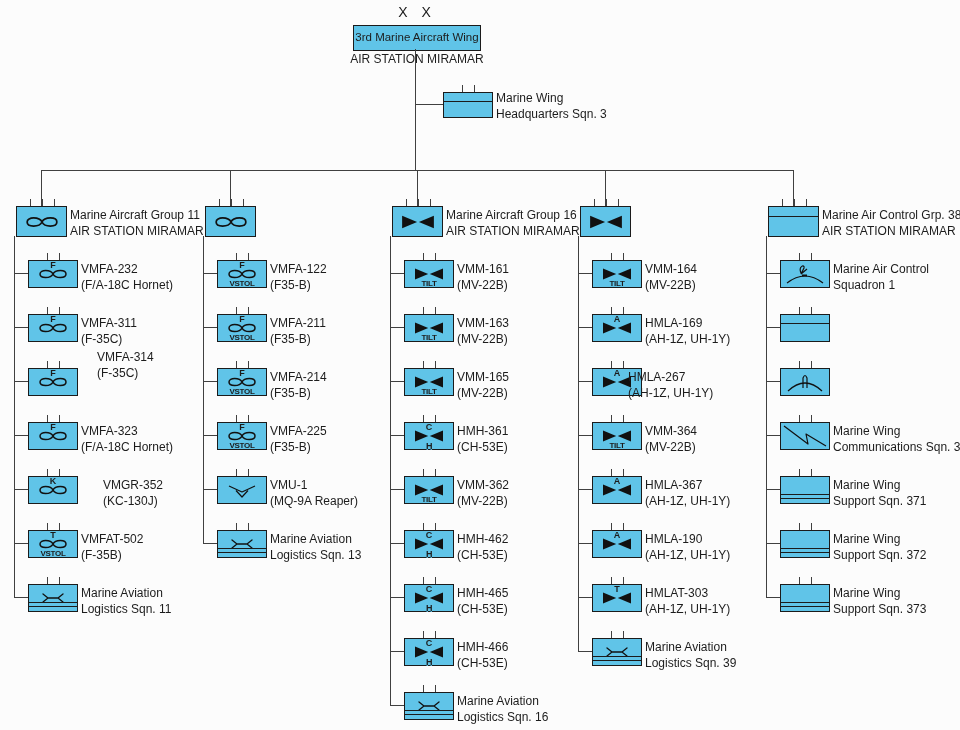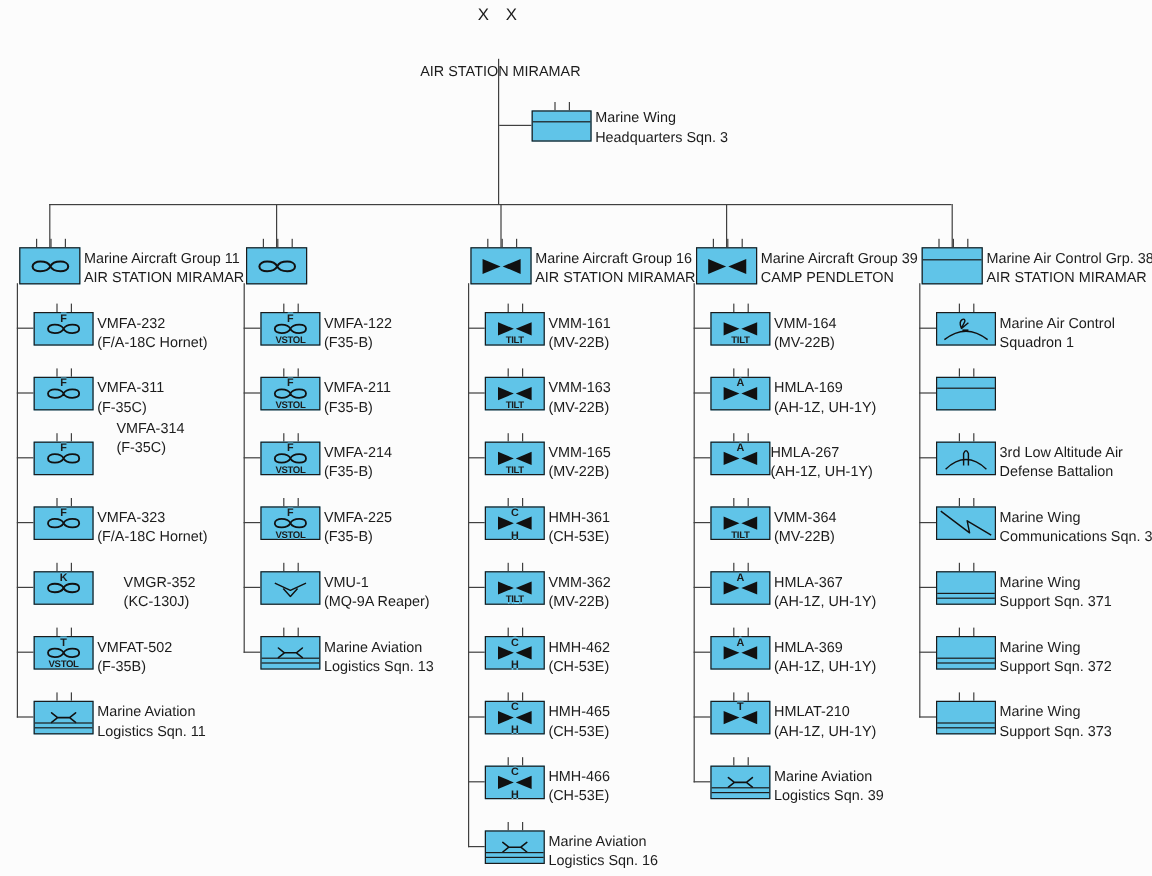--- a/index.html
+++ b/index.html
@@ -37,20 +37,23 @@
   .lt{top:-1px; font-size:9px;}
   .lb{bottom:-1px; font-size:8px; letter-spacing:-0.3px;}
   .lb.one{font-size:9px; bottom:-2px;}
   .inbox-line{position:absolute; left:0; right:0; height:1px; background:var(--border);}
 </style>
 </head>
 <body>
 
 <div class="canvas" id="chart">
   <div class="echelon">X X</div>
+  <div class="wing-box">
+    <span>3rd Marine Aircraft Wing</span>
+  </div>
   <div class="wing-station">AIR STATION MIRAMAR</div>
 <div class="vline" style="left: 415px; top: 49px; width: 1px; height: 121px;"></div>
     <div class="hline" style="left: 416px; top: 104px; width: 27px; height: 1px;"></div>
     <div class="hline" style="left: 41px; top: 170px; width: 752px; height: 1px;"></div>
     <div class="tick" style="left: 462px; top: 85px;"></div>
     <div class="tick" style="left: 474px; top: 85px;"></div>
     <div class="box" style="left: 443px; top: 92px; width: 50px; height: 26px;">
       <div class="inbox-line" style="top: 32%;"></div>
     </div>
     <div class="label" style="left: 496px; top: 90px;">
@@ -404,24 +407,20 @@
     <div class="vline" style="left: 605px; top: 170px; width: 1px; height: 36px;"></div>
     <div class="tick" style="left: 594px; top: 199px;"></div>
     <div class="tick" style="left: 606px; top: 199px;"></div>
     <div class="tick" style="left: 618px; top: 199px;"></div>
     <div class="box" style="left: 580px; top: 206px; width: 51px; height: 31px;">
       <div class="icon"><svg width="34" height="14" viewBox="0 0 30 12">
           <path d="M1,0.5 L14.2,6 L1,11.5 Z" fill="#111"></path>
           <path d="M29,0.5 L15.8,6 L29,11.5 Z" fill="#111"></path>
         </svg></div>
     </div>
-    <div class="label" style="left: 634px; top: 207px;">
-      <span>Marine Aircraft Group 39</span>
-      <span>CAMP PENDLETON</span>
-    </div>
     <div class="vline" style="left: 578px; top: 236px; width: 1px; height: 416px;"></div>
     <div class="hline" style="left: 578px; top: 273px; width: 14px; height: 1px;"></div>
     <div class="tick" style="left: 611px; top: 253px;"></div>
     <div class="tick" style="left: 623px; top: 253px;"></div>
     <div class="box" style="left: 592px; top: 260px; width: 50px; height: 28px;">
       <div class="icon"><svg width="30" height="12" viewBox="0 0 30 12">
           <path d="M1,0.5 L14.2,6 L1,11.5 Z" fill="#111"></path>
           <path d="M29,0.5 L15.8,6 L29,11.5 Z" fill="#111"></path>
         </svg></div>
       <div class="lb">TILT</div>
@@ -447,21 +446,21 @@
     <div class="hline" style="left: 578px; top: 381px; width: 14px; height: 1px;"></div>
     <div class="tick" style="left: 611px; top: 361px;"></div>
     <div class="tick" style="left: 623px; top: 361px;"></div>
     <div class="box" style="left: 592px; top: 368px; width: 50px; height: 28px;">
       <div class="icon"><svg width="30" height="12" viewBox="0 0 30 12">
           <path d="M1,0.5 L14.2,6 L1,11.5 Z" fill="#111"></path>
           <path d="M29,0.5 L15.8,6 L29,11.5 Z" fill="#111"></path>
         </svg></div>
       <div class="lt">A</div>
     </div>
-    <div class="label" style="left: 642px; top: 369px;">
+    <div class="label" style="left: 628px; top: 369px;">
       <span>HMLA-267</span>
       <span>(AH-1Z, UH-1Y)</span>
     </div>
     <div class="hline" style="left: 578px; top: 435px; width: 14px; height: 1px;"></div>
     <div class="tick" style="left: 611px; top: 415px;"></div>
     <div class="tick" style="left: 623px; top: 415px;"></div>
     <div class="box" style="left: 592px; top: 422px; width: 50px; height: 28px;">
       <div class="icon"><svg width="30" height="12" viewBox="0 0 30 12">
           <path d="M1,0.5 L14.2,6 L1,11.5 Z" fill="#111"></path>
           <path d="M29,0.5 L15.8,6 L29,11.5 Z" fill="#111"></path>
@@ -490,35 +489,35 @@
     <div class="tick" style="left: 611px; top: 523px;"></div>
     <div class="tick" style="left: 623px; top: 523px;"></div>
     <div class="box" style="left: 592px; top: 530px; width: 50px; height: 28px;">
       <div class="icon"><svg width="30" height="12" viewBox="0 0 30 12">
           <path d="M1,0.5 L14.2,6 L1,11.5 Z" fill="#111"></path>
           <path d="M29,0.5 L15.8,6 L29,11.5 Z" fill="#111"></path>
         </svg></div>
       <div class="lt">A</div>
     </div>
     <div class="label" style="left: 645px; top: 531px;">
-      <span>HMLA-369</span>
+      <span>HMLA-190</span>
       <span>(AH-1Z, UH-1Y)</span>
     </div>
     <div class="hline" style="left: 578px; top: 597px; width: 14px; height: 1px;"></div>
     <div class="tick" style="left: 611px; top: 577px;"></div>
     <div class="tick" style="left: 623px; top: 577px;"></div>
     <div class="box" style="left: 592px; top: 584px; width: 50px; height: 28px;">
       <div class="icon"><svg width="30" height="12" viewBox="0 0 30 12">
           <path d="M1,0.5 L14.2,6 L1,11.5 Z" fill="#111"></path>
           <path d="M29,0.5 L15.8,6 L29,11.5 Z" fill="#111"></path>
         </svg></div>
       <div class="lt">T</div>
     </div>
     <div class="label" style="left: 645px; top: 585px;">
-      <span>HMLAT-210</span>
+      <span>HMLAT-303</span>
       <span>(AH-1Z, UH-1Y)</span>
     </div>
     <div class="hline" style="left: 578px; top: 651px; width: 14px; height: 1px;"></div>
     <div class="tick" style="left: 611px; top: 631px;"></div>
     <div class="tick" style="left: 623px; top: 631px;"></div>
     <div class="box" style="left: 592px; top: 638px; width: 50px; height: 28px;">
       <div class="icon"><svg width="26" height="12" viewBox="0 0 26 12">
           <path d="M3,2 L8,6 L3,10 M23,2 L18,6 L23,10 M8,6 L18,6" fill="none" stroke="#111" stroke-width="1.3" stroke-linecap="round" stroke-linejoin="round"></path>
         </svg></div>
       <div class="inbox-line" style="top: 66%;"></div>
@@ -562,24 +561,20 @@
     </div>
     <div class="hline" style="left: 766px; top: 381px; width: 14px; height: 1px;"></div>
     <div class="tick" style="left: 799px; top: 361px;"></div>
     <div class="tick" style="left: 811px; top: 361px;"></div>
     <div class="box" style="left: 780px; top: 368px; width: 50px; height: 28px;">
       <div class="icon"><svg width="42" height="22" viewBox="0 0 42 22">
           <path d="M4,20 Q21,4 38,20" fill="none" stroke="#111" stroke-width="1.2"></path>
           <path d="M19,17 L19,7 Q21,2 23,7 L23,17" fill="none" stroke="#111" stroke-width="1.2"></path>
         </svg></div>
     </div>
-    <div class="label" style="left: 833px; top: 369px;">
-      <span>3rd Low Altitude Air</span>
-      <span>Defense Battalion</span>
-    </div>
     <div class="hline" style="left: 766px; top: 435px; width: 14px; height: 1px;"></div>
     <div class="tick" style="left: 799px; top: 415px;"></div>
     <div class="tick" style="left: 811px; top: 415px;"></div>
     <div class="box" style="left: 780px; top: 422px; width: 50px; height: 28px;">
       <div class="icon"><svg width="46" height="24" viewBox="0 0 46 24">
           <path d="M2,2 L26,20 L24,10 L44,22" fill="none" stroke="#111" stroke-width="1.2" stroke-linejoin="round"></path>
         </svg></div>
     </div>
     <div class="label" style="left: 833px; top: 423px;">
       <span>Marine Wing</span>

